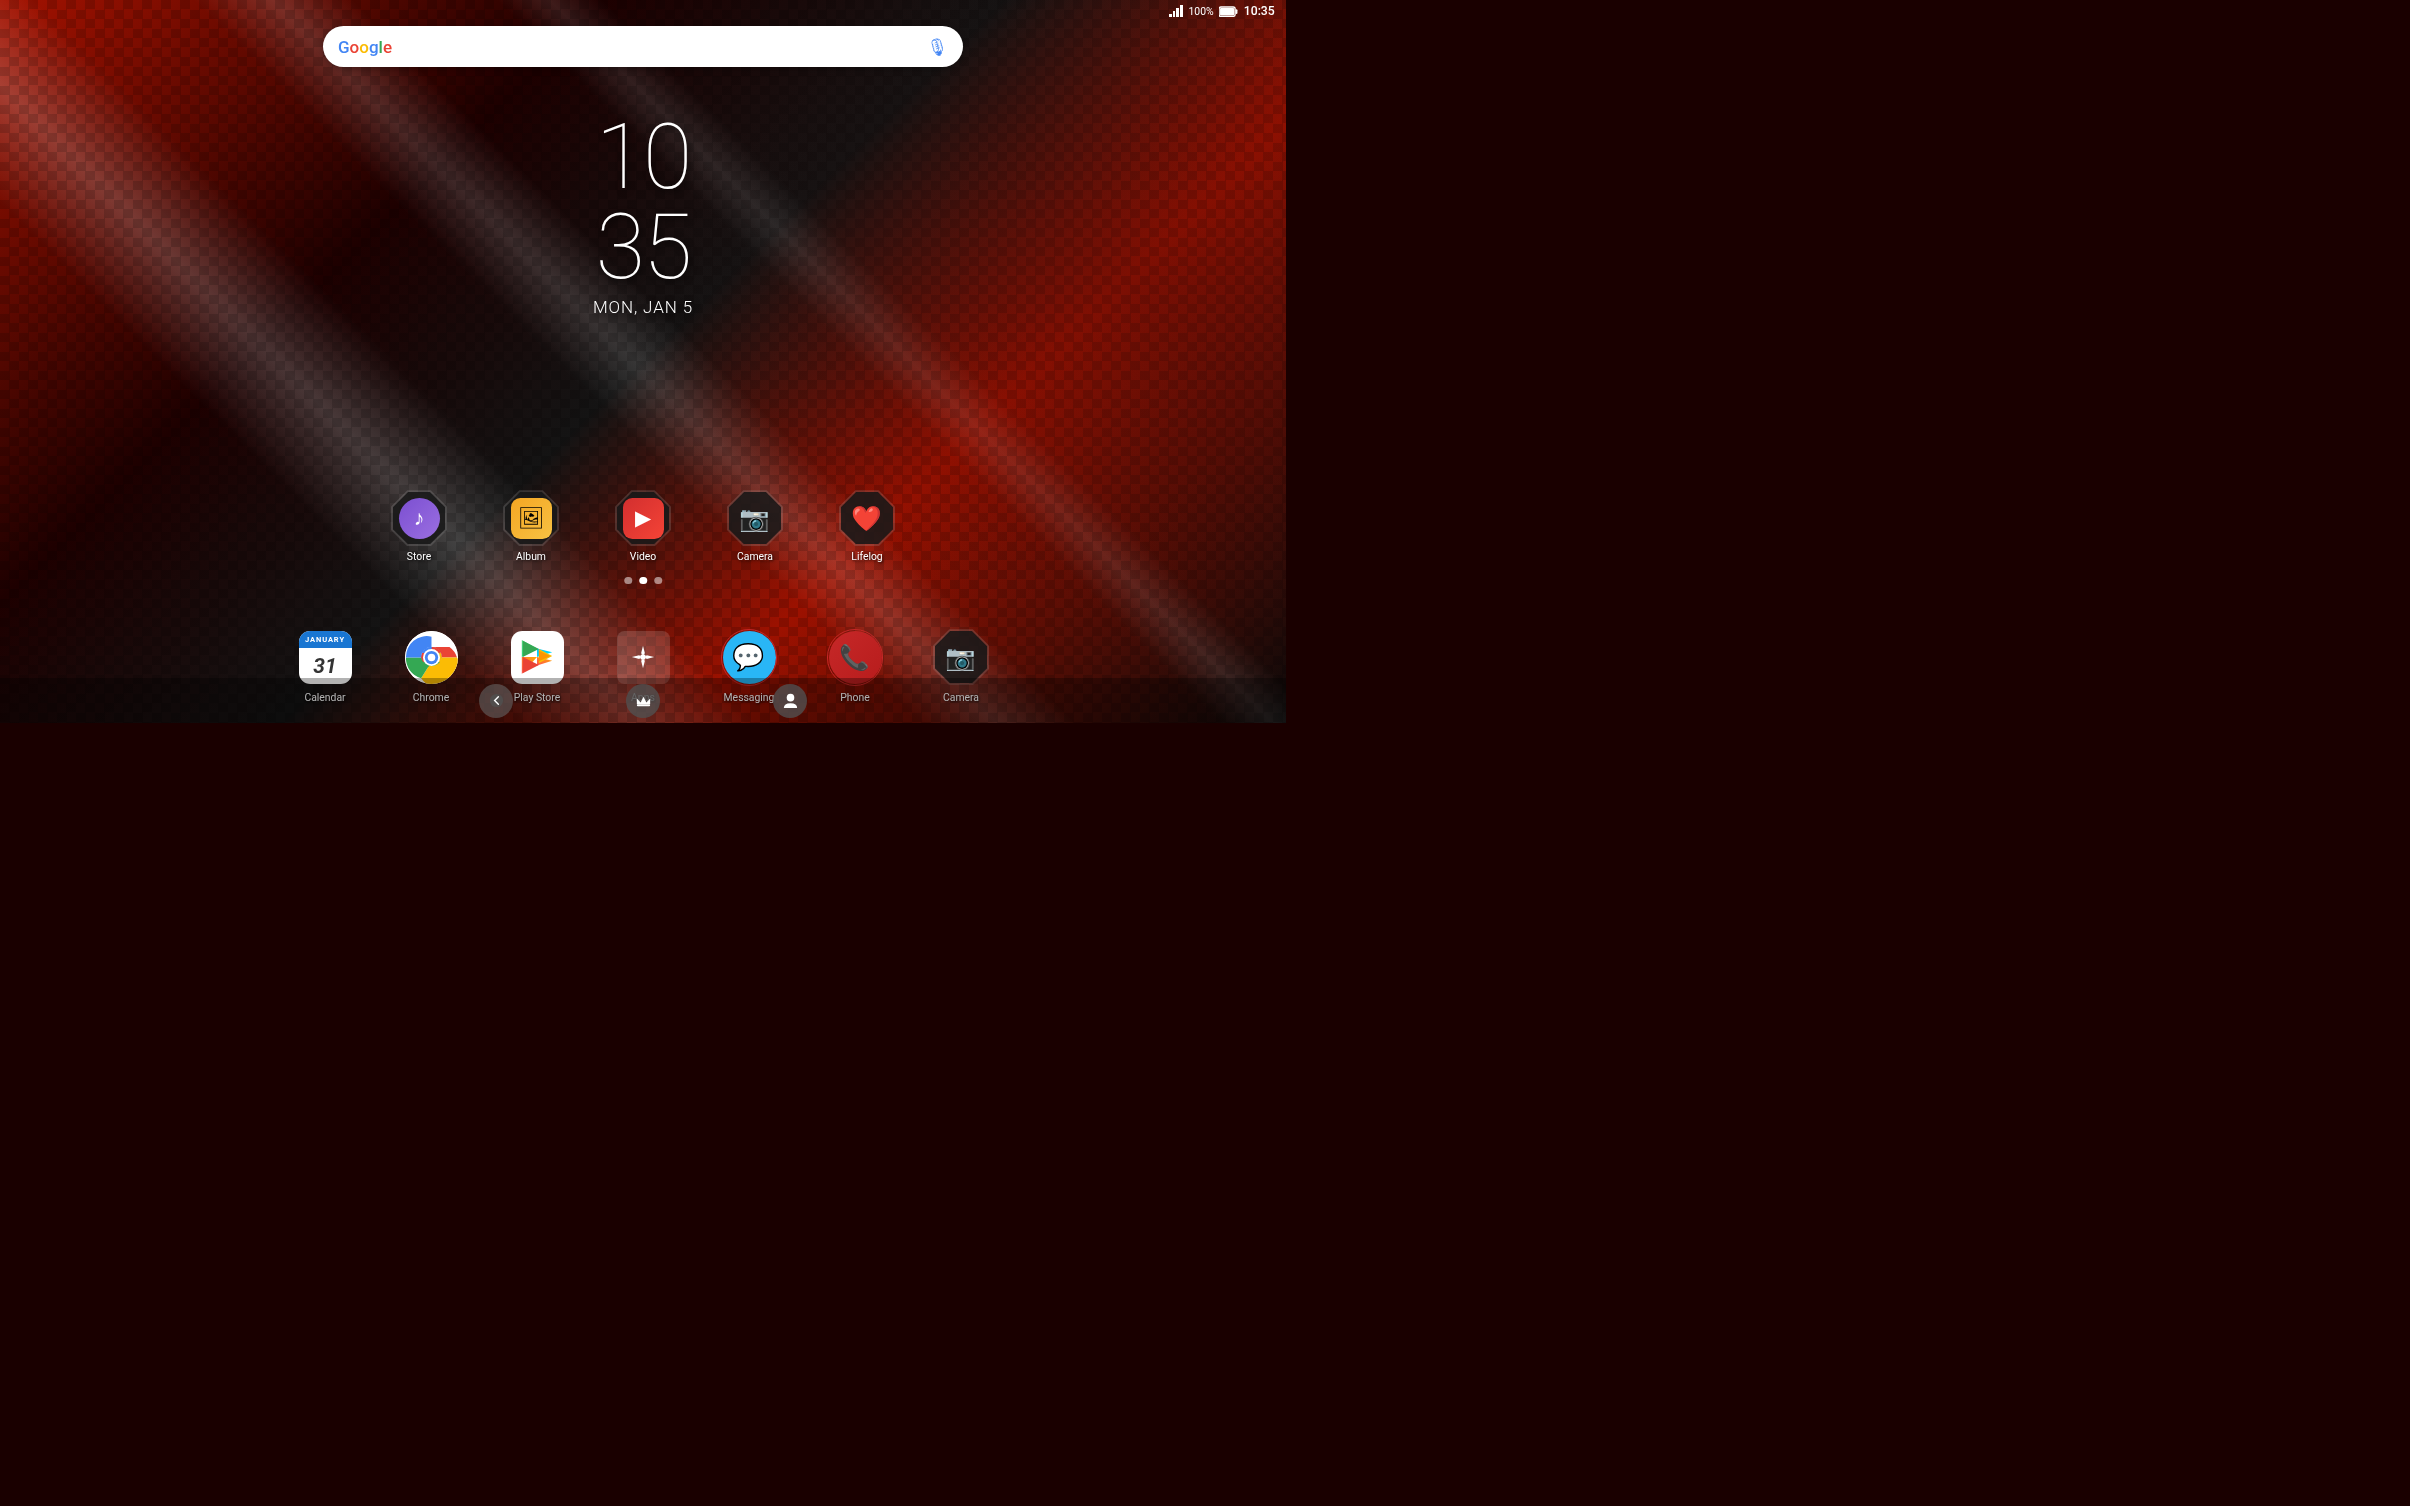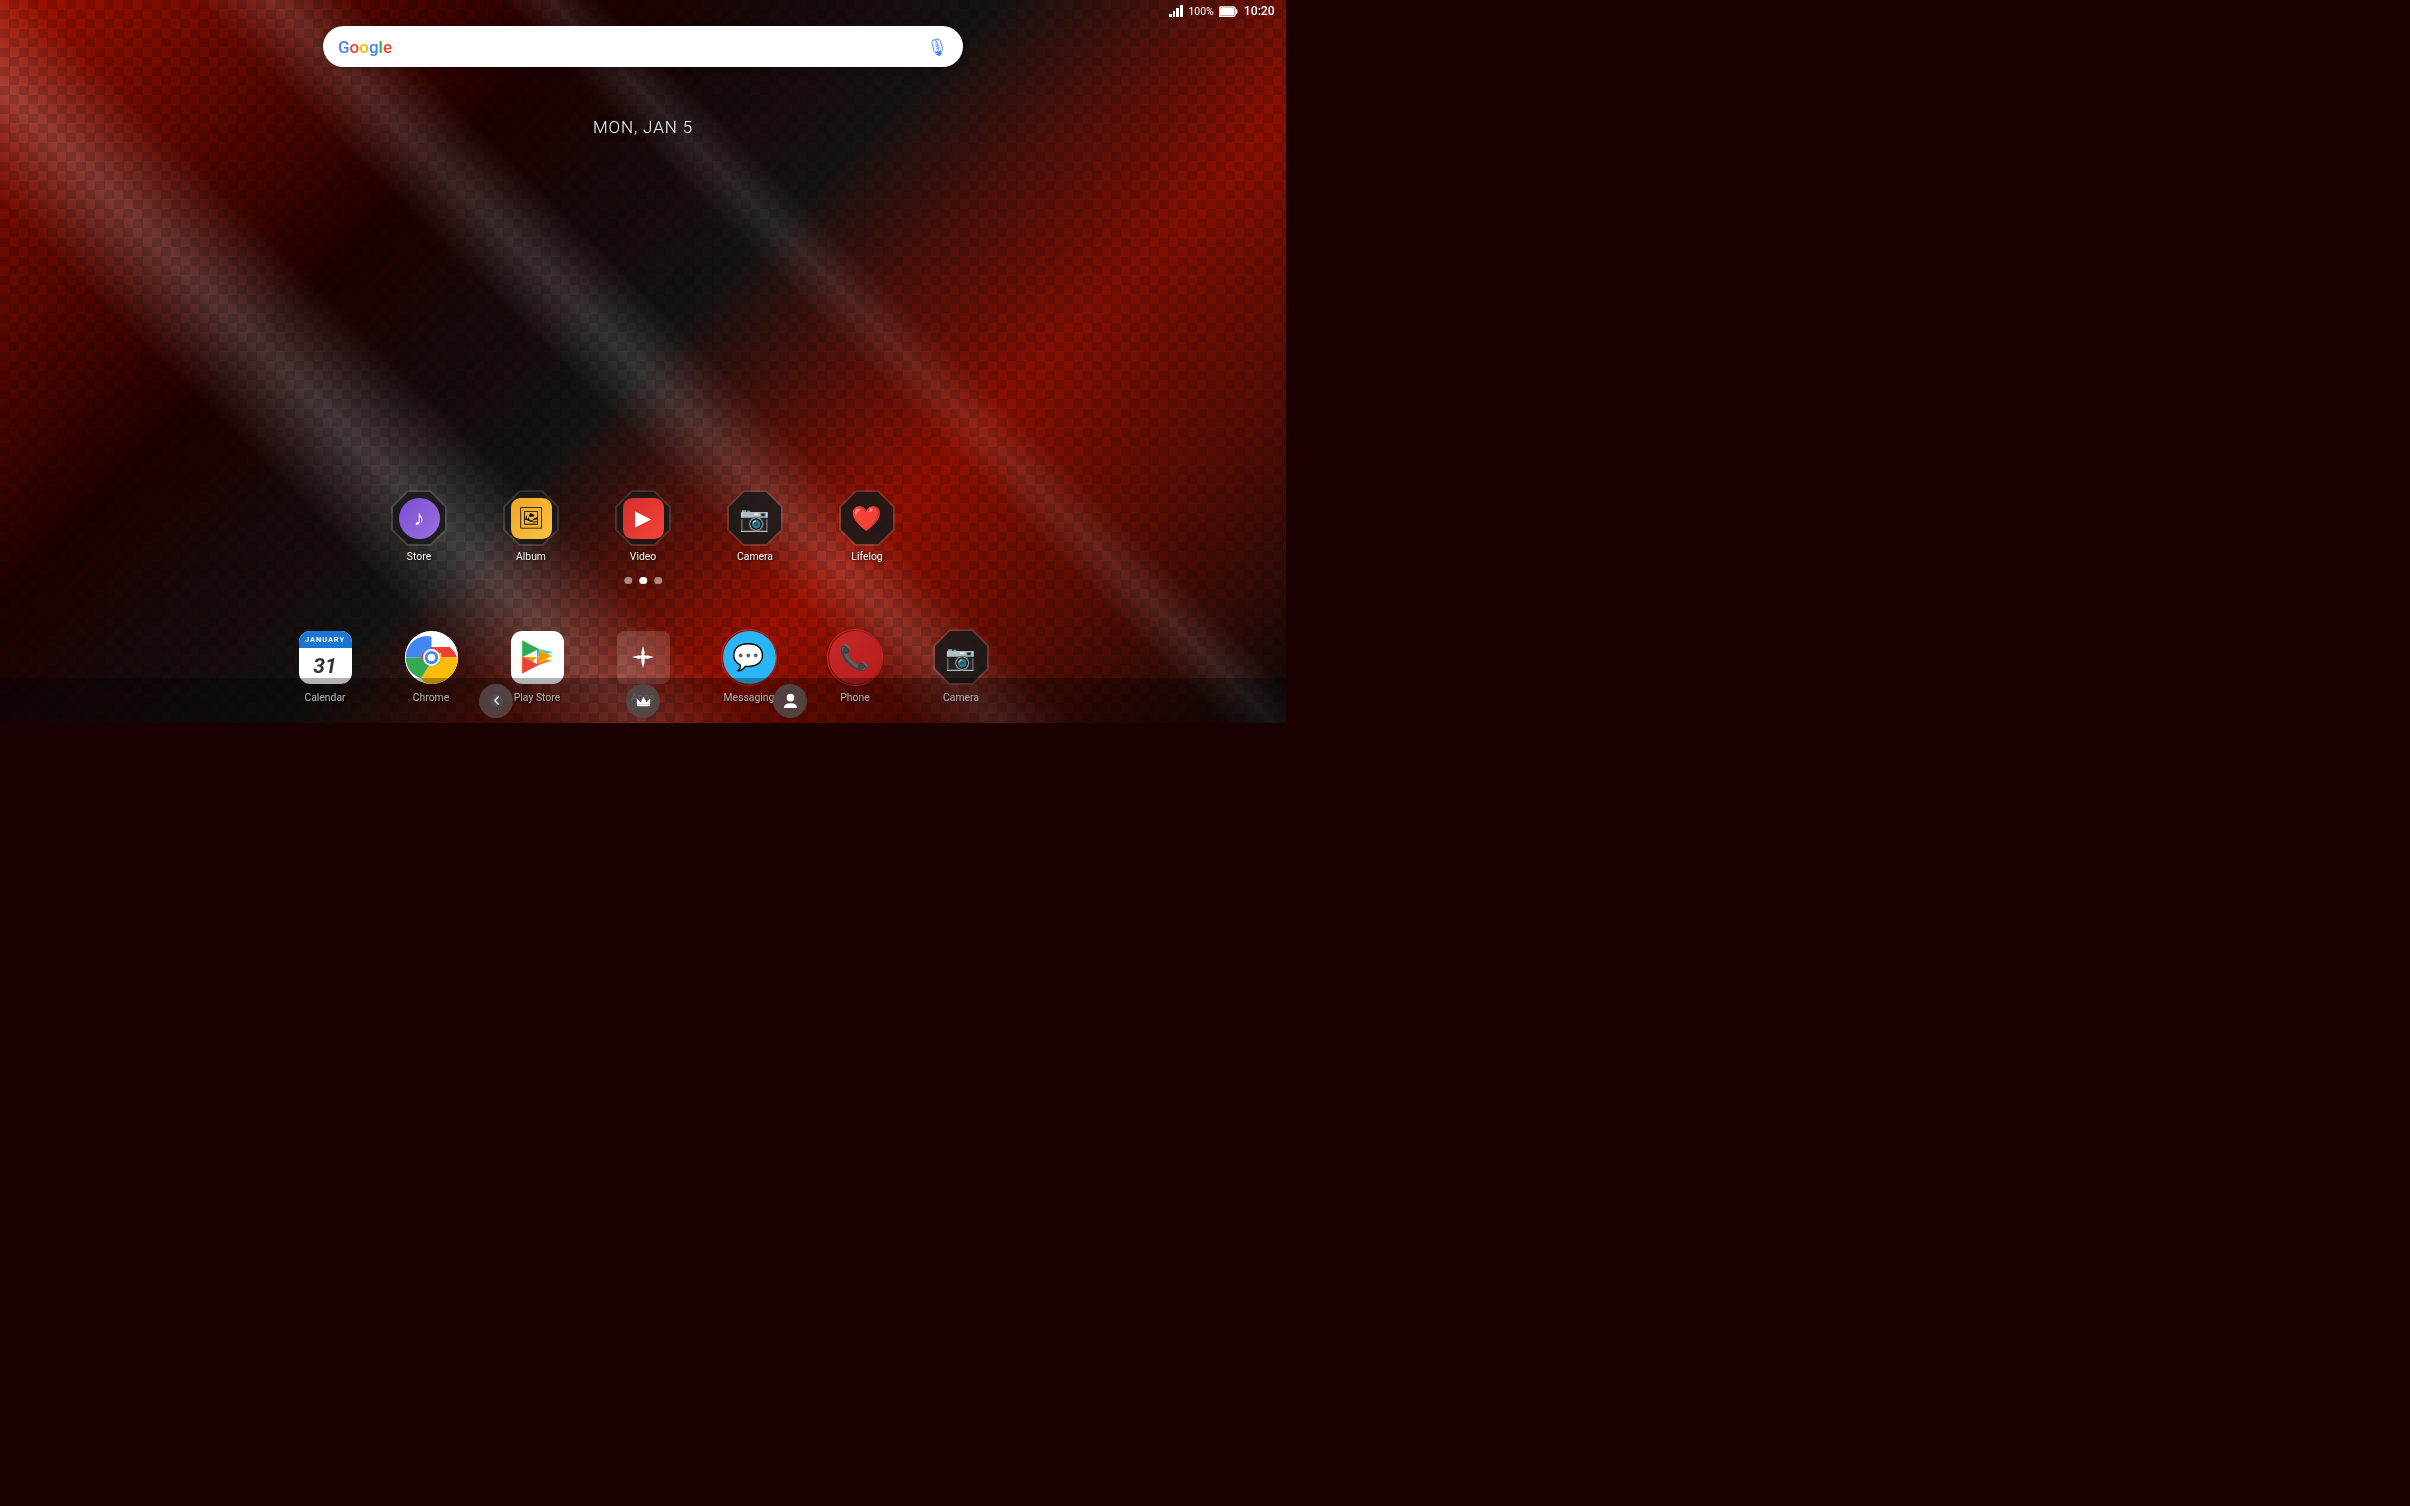--- a/index.html
+++ b/index.html
@@ -341,38 +341,42 @@
       <div class="signal-bar" style="height:6.6px"></div>
       <div class="signal-bar" style="height:9.4px"></div>
       <div class="signal-bar" style="height:12.2px"></div>
     </div>
     <span>100%</span>
     <svg width="19" height="11.3" viewBox="0 0 20 12">
       <rect x="0" y="1" width="17" height="10" rx="2" fill="none" stroke="white" stroke-width="1.5"></rect>
       <rect x="17.5" y="3.5" width="2" height="5" rx="1" fill="white"></rect>
       <rect x="1" y="2" width="15" height="8" rx="1" fill="white"></rect>
     </svg>
-    <span style="font-size:12.2px;font-weight:500;">10:20</span>
+    <span style="font-size:12.2px;font-weight:500;">10:35</span>
   </div>
 </div>
 
 <div id="search-bar">
   <div class="google-logo">
     <span class="g-blue">G</span>
       <span class="g-red">o</span>
       <span class="g-yellow">o</span>
       <span class="g-blue">g</span>
       <span class="g-green">l</span>
       <span class="g-red">e</span>
   </div>
   <div class="search-input-area"></div>
   <div class="mic-icon">🎙</div>
 </div>
 
 <div id="clock-widget">
+  <div class="clock-time">
+    <div>10</div>
+    <div>35</div>
+  </div>
   <div class="clock-date">MON, JAN 5</div>
 </div>
 
 <div id="apps-row-middle">
 
   <div class="app-icon">
     <div class="icon-wrapper-octagon">
       <div class="octagon-bg"></div>
       <div class="octagon-bg-dark"></div>
       <div style="position:relative;z-index:2;width:41px;height:41px;border-radius:50%;background:linear-gradient(135deg,#7B4FD1,#9B6FE1);display:flex;align-items:center;justify-content:center;">

